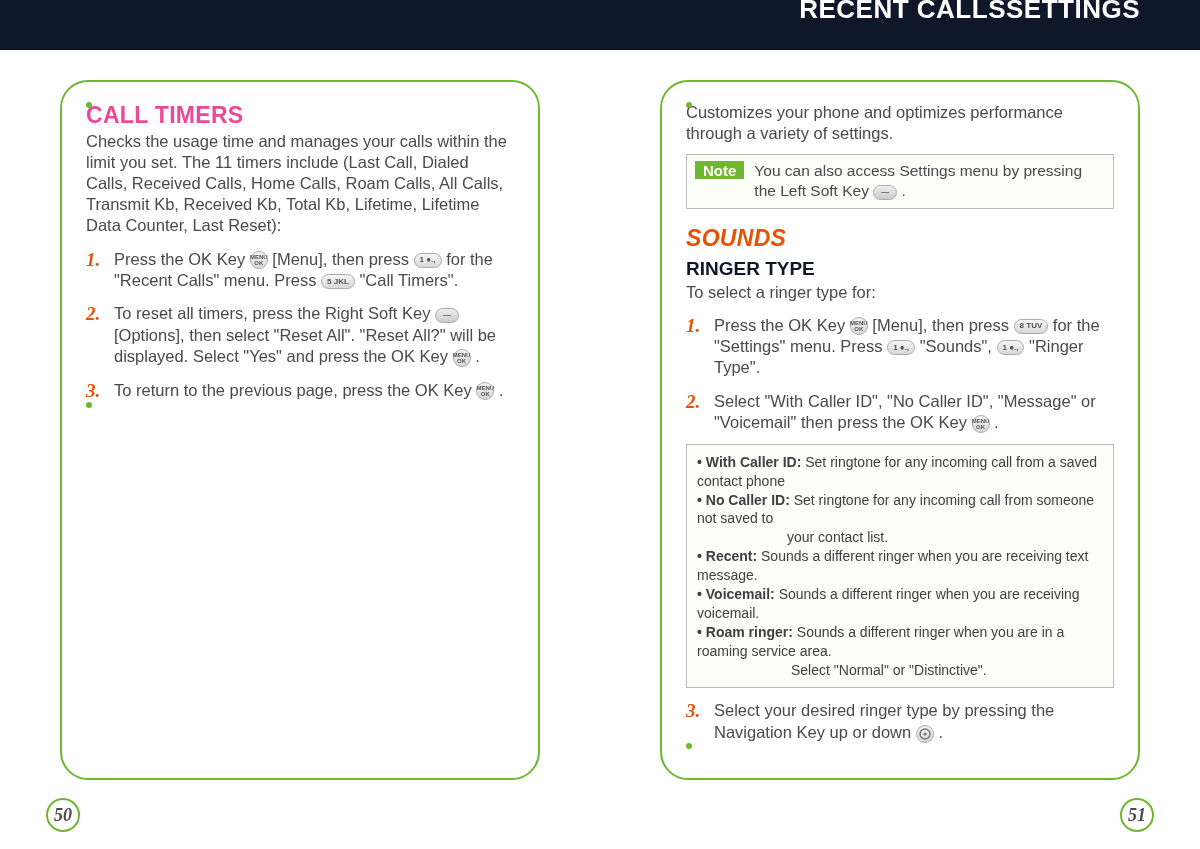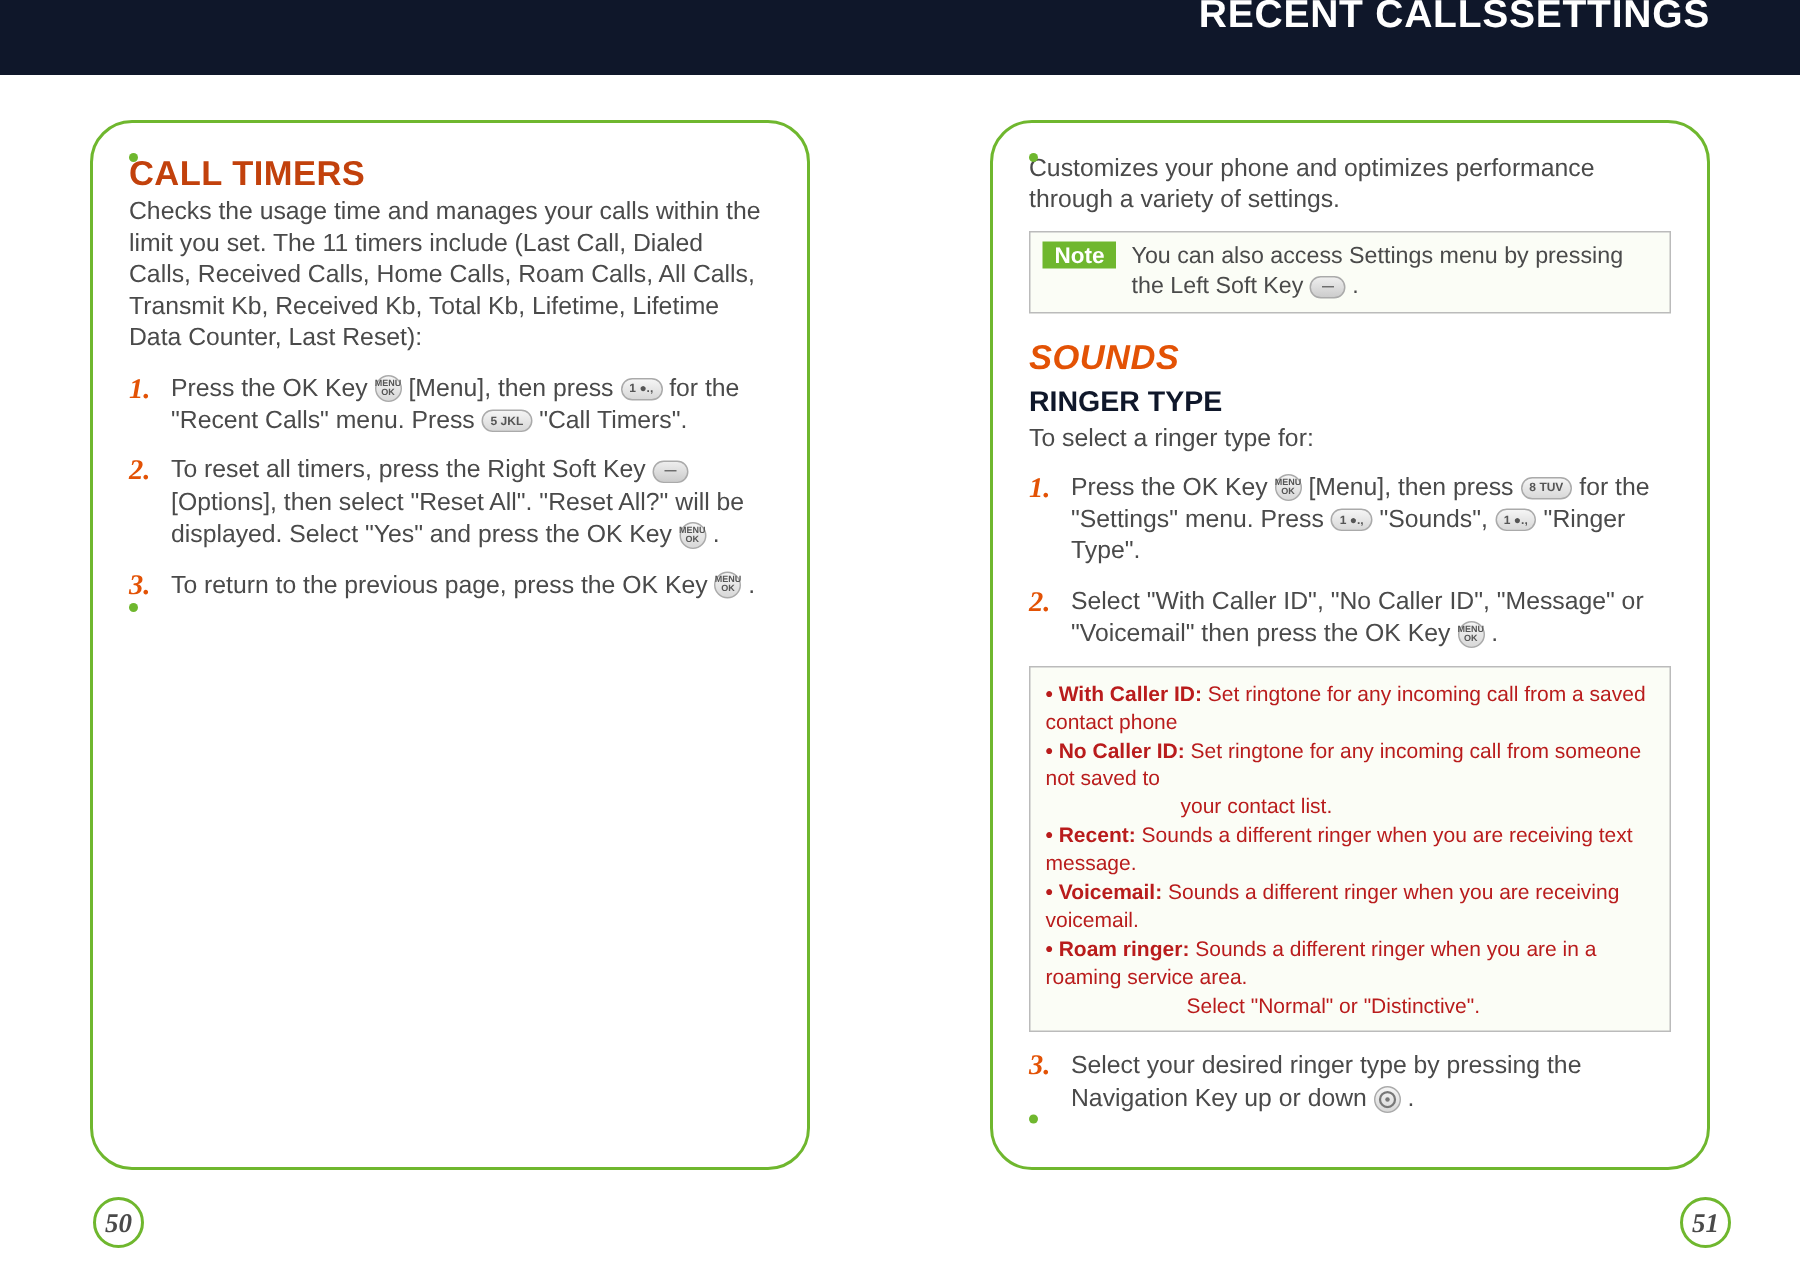--- a/index.html
+++ b/index.html
@@ -46,21 +46,21 @@
     position: relative;
   }
   .panel::before, .panel::after {
     content: "";
     position: absolute;
     width: 6px; height: 6px;
     background: #6fb72e;
     border-radius: 50%;
   }
   .h1 {
-    color: #c2410c;
+    color: #ec4899;
     font-weight: 700;
     font-size: 23px;
     font-stretch: condensed;
     letter-spacing: 0.3px;
     margin-bottom: 2px;
   }
   .h1b {
     color: #e35205;
     font-weight: 700;
     font-size: 23px;
@@ -145,34 +145,34 @@
     color: #4a4a4a;
   }
   .defbox {
     border: 1px solid #bbb;
     background: #fbfdf6;
     padding: 8px 10px;
     margin-top: 10px;
     font-size: 14px;
     line-height: 1.35;
     font-stretch: condensed;
-    color: #b91c1c;
+    color: #404040;
   }
   .defbox .term { font-weight: 700; }
   .defbox .indent { padding-left: 74px; display:block;  }
   .pagenum {
     position: absolute;
     bottom: 18px;
     font-style: italic;
     font-weight: 700;
     font-size: 18px;
     color: #4a4a4a;
     font-family: Georgia, serif;
   }
-  .pagenum.left { left: 62px; }
+  .pagenum.left { left: 46px; }
   .pagenum.right { right: 46px; }
   .pagenum-bubble {
     width: 34px; height: 34px;
     border: 2px solid #6fb72e;
     border-radius: 50%;
     display: flex;
     align-items: center;
     justify-content: center;
     background: #fff;
   }

